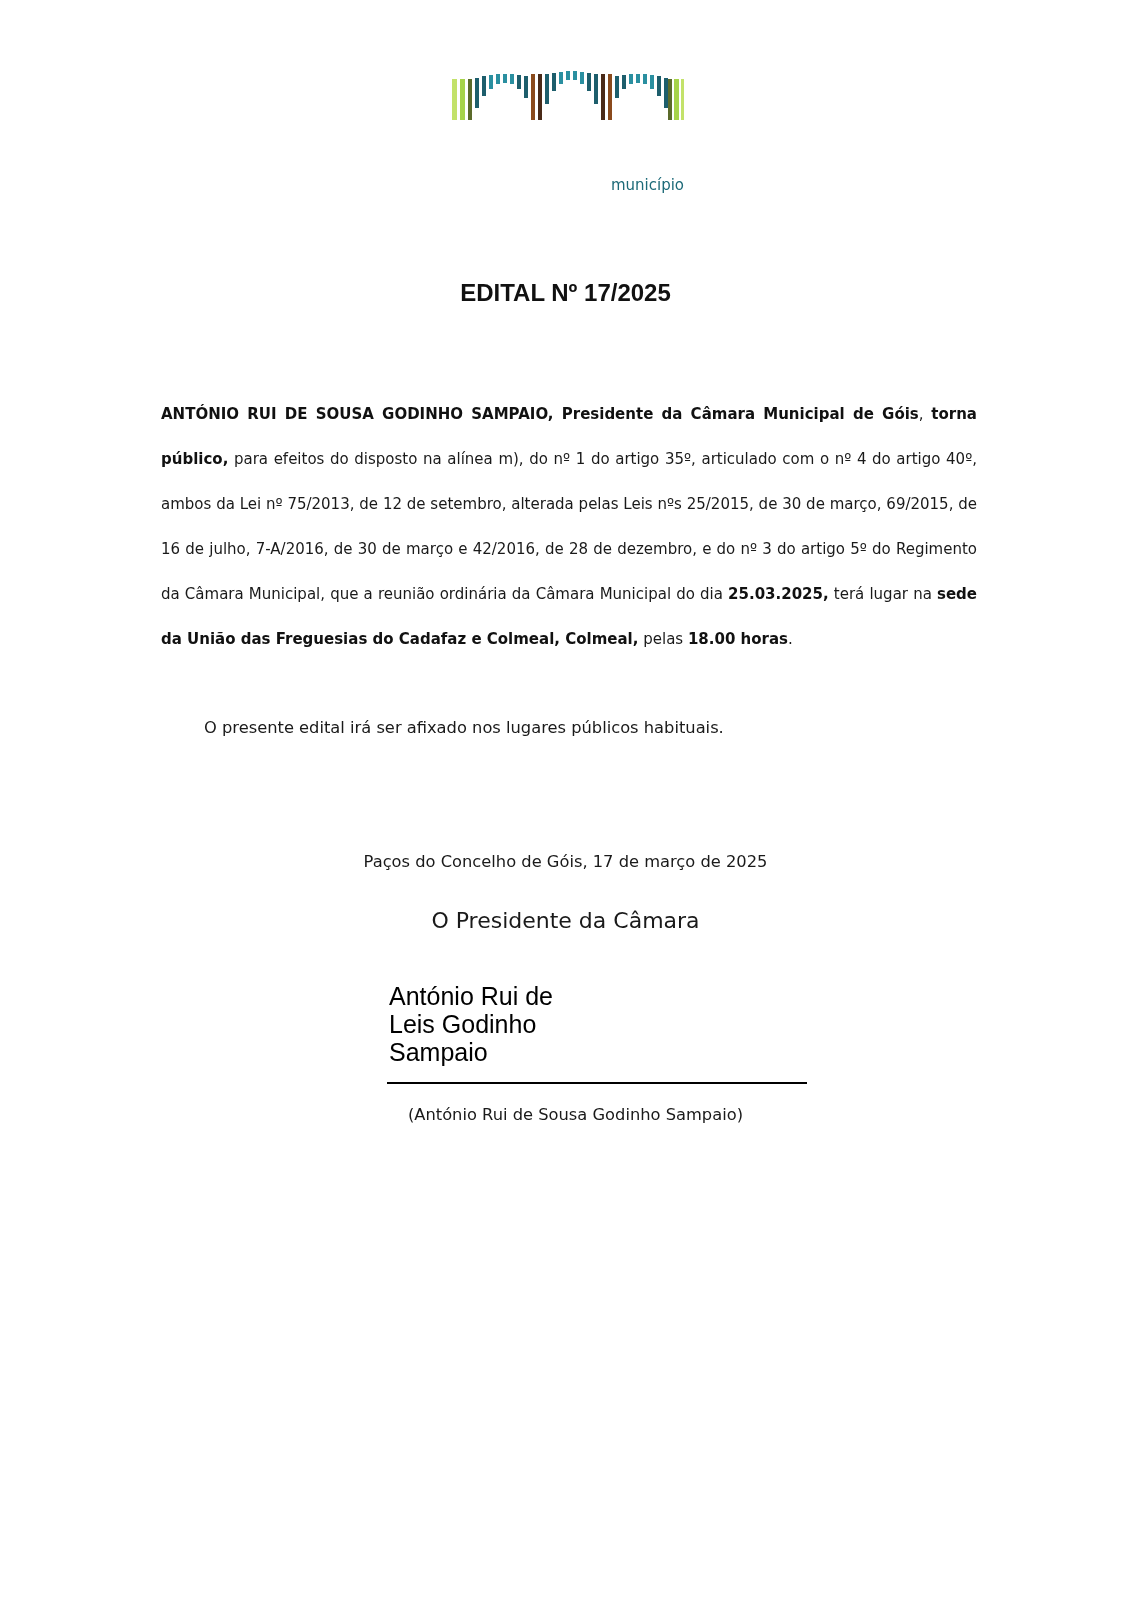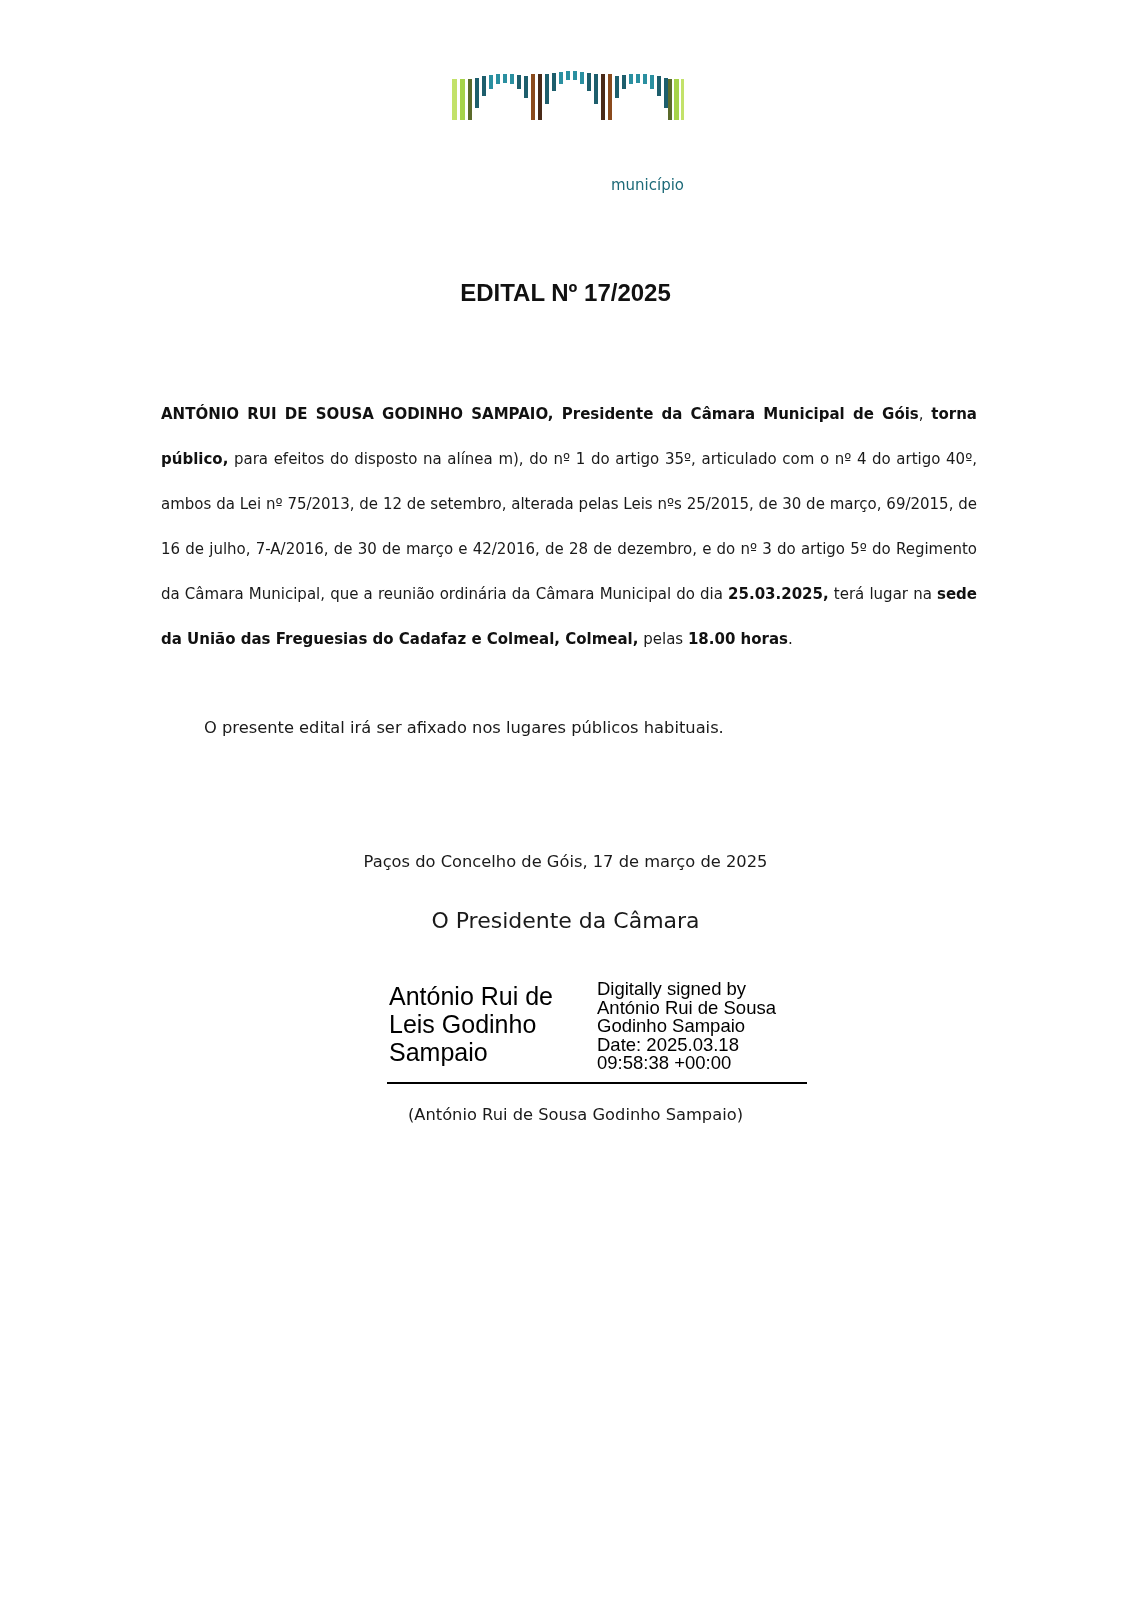--- a/index.html
+++ b/index.html
@@ -196,23 +196,16 @@
 <div class="place-date">Paços do Concelho de Góis, 17 de março de 2025</div>
 
 <div class="president">O Presidente da Câmara</div>
 
 <div class="signature">
   <div class="sig-name">
     <div>António Rui de</div>
     <div>Leis Godinho</div>
     <div>Sampaio</div>
   </div>
-  <div class="sig-details">
-    <div>Digitally signed by</div>
-    <div>António Rui de Sousa</div>
-    <div>Godinho Sampaio</div>
-    <div>Date: 2025.03.18</div>
-    <div>09:58:38 +00:00</div>
-  </div>
   <div class="sig-line"></div>
 </div>
 
 <div class="sig-printed">(António Rui de Sousa Godinho Sampaio)</div>
 
 </body></html>

